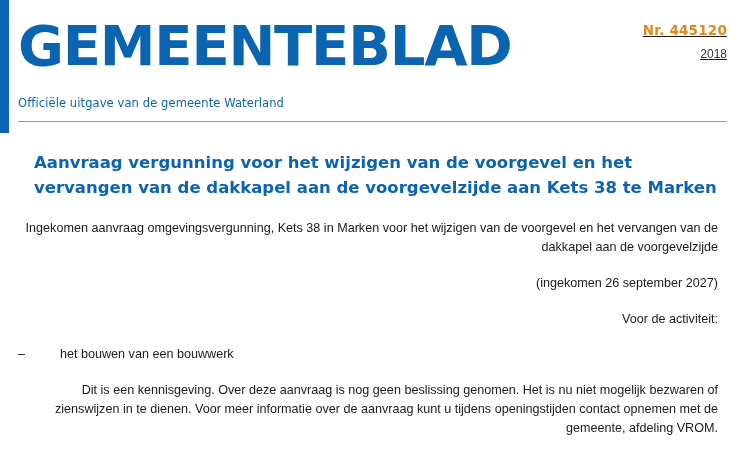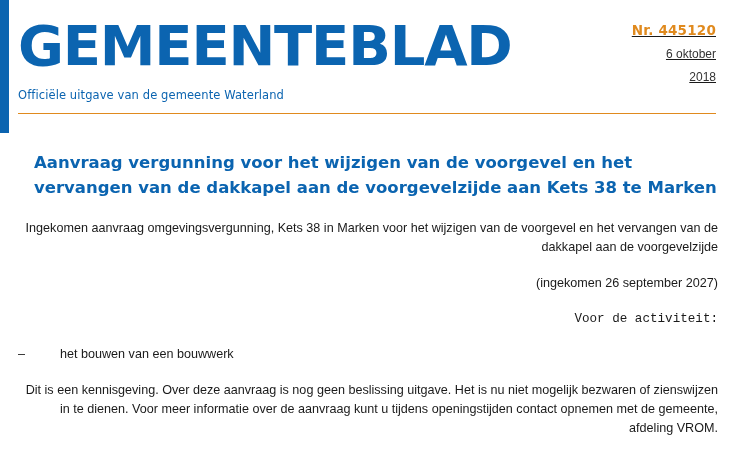--- a/index.html
+++ b/index.html
@@ -17,21 +17,21 @@
   }
   .page {
     position: relative;
     width: 748px;
     height: 450px;
     background: #ffffff;
   }
   
   .masthead {
     position: relative;
-    padding: 10px 32px 0 18px;
+    padding: 10px 21px 0 18px;
     height: 128px;
   }
   .left-bar {
     position: absolute;
     left: 0;
     top: 0;
     width: 9px;
     height: 133px;
     background: #0b64b0;
   }
@@ -70,21 +70,21 @@
   }
   .meta .date-year {
     font-size: 12px;
     color: #333;
     margin-top: 9px;
   }
   .subtitle {
     font-family: "DejaVu Sans", sans-serif;
     font-size: 11.5px;
     color: #0b64b0;
-    margin-top: 4px;
+    margin-top: 20px;
     letter-spacing: 0.1px;
   }
   .rule {
     margin: 11px 0 0 0;
     border: 0;
     border-top: 1.5px solid #e08a1e;
     width: 100%;
   }
   
   .content {
@@ -102,21 +102,20 @@
   p.para {
     font-size: 12.6px;
     line-height: 19px;
     margin: 0 0 17px 0;
     color: #1a1a1a;
     max-width: 700px;
     text-align: right;
   }
   p.para.tight {
     margin-bottom: 16px;
-    font-family: Liberation Mono, monospace;
   }
   .bullet-row {
     display: flex;
     margin: 0 0 17px 0;
     font-size: 12.6px;
     line-height: 19px;
   }
   .bullet-row .dash {
     width: 42px;
     flex: 0 0 42px;
@@ -130,21 +129,20 @@
 
 <div class="page">
 
   <div class="left-bar"></div>
 
   <div class="masthead">
     <div class="brand-row">
       <div class="wordmark">GEMEENTEBLAD</div>
       <div class="meta">
         <div class="issue">Nr. 445120</div>
-        <div class="date-day">6 oktober</div>
         <div class="date-year">2018</div>
       </div>
     </div>
     <div class="subtitle">Officiële uitgave van de gemeente Waterland</div>
     <hr class="rule">
   </div>
 
   <div class="content">
     <h1 class="doc-title">Aanvraag vergunning voor het wijzigen van de voorgevel en het vervangen van de dakkapel aan de voorgevelzijde aan Kets 38 te Marken</h1>
 
@@ -152,16 +150,16 @@
 
     <p class="para">(ingekomen 26 september 2027)</p>
 
     <p class="para tight">Voor de activiteit:</p>
 
     <div class="bullet-row">
       <span class="dash">–</span>
       <span class="bullet-text">het bouwen van een bouwwerk</span>
     </div>
 
-    <p class="para">Dit is een kennisgeving. Over deze aanvraag is nog geen beslissing uitgave. Het is nu niet mogelijk bezwaren of zienswijzen in te dienen. Voor meer informatie over de aanvraag kunt u tijdens openings­tijden contact opnemen met de gemeente, afdeling VROM.</p>
+    <p class="para">Dit is een kennisgeving. Over deze aanvraag is nog geen beslissing genomen. Het is nu niet mogelijk bezwaren of zienswijzen in te dienen. Voor meer informatie over de aanvraag kunt u tijdens openings­tijden contact opnemen met de gemeente, afdeling VROM.</p>
   </div>
 
 </div>
 
 </body></html>

